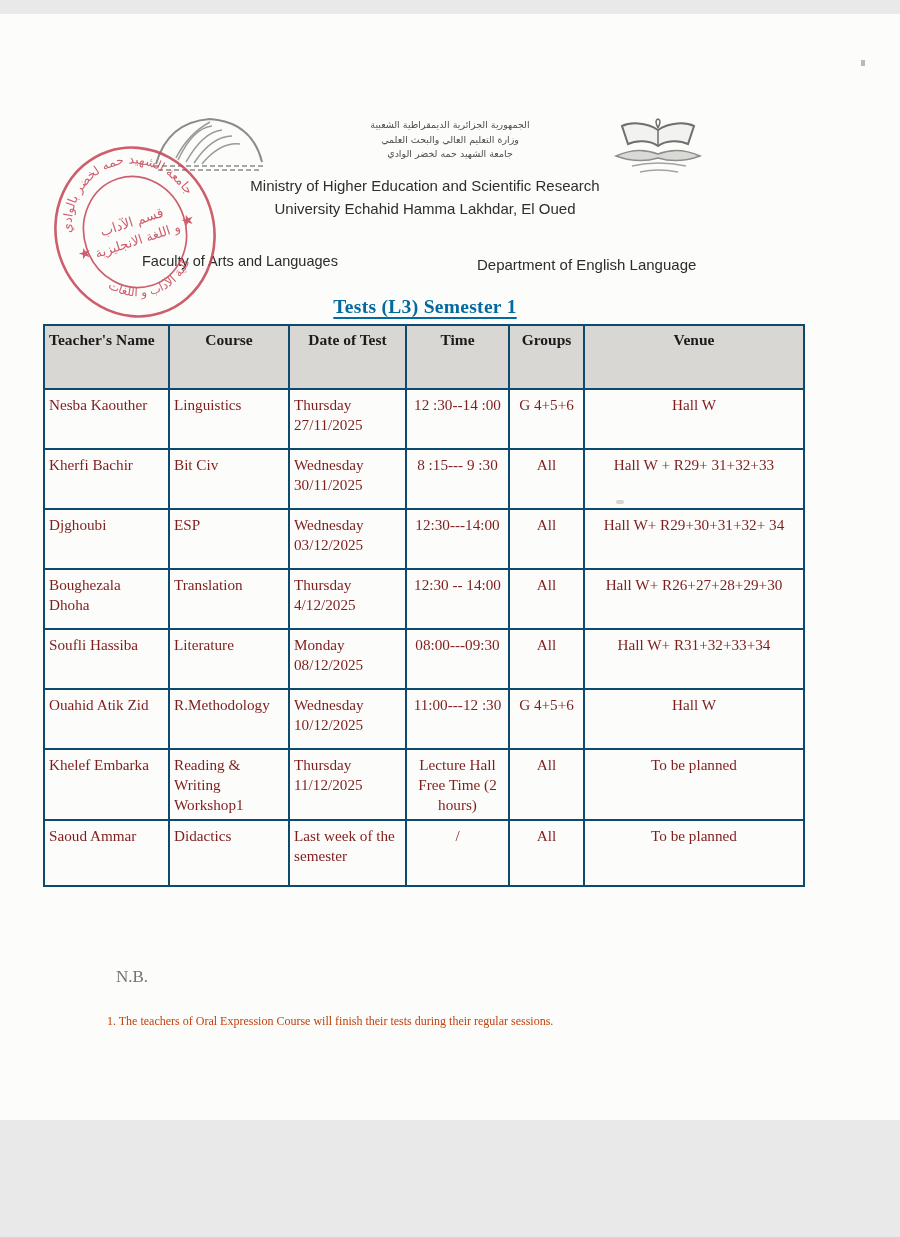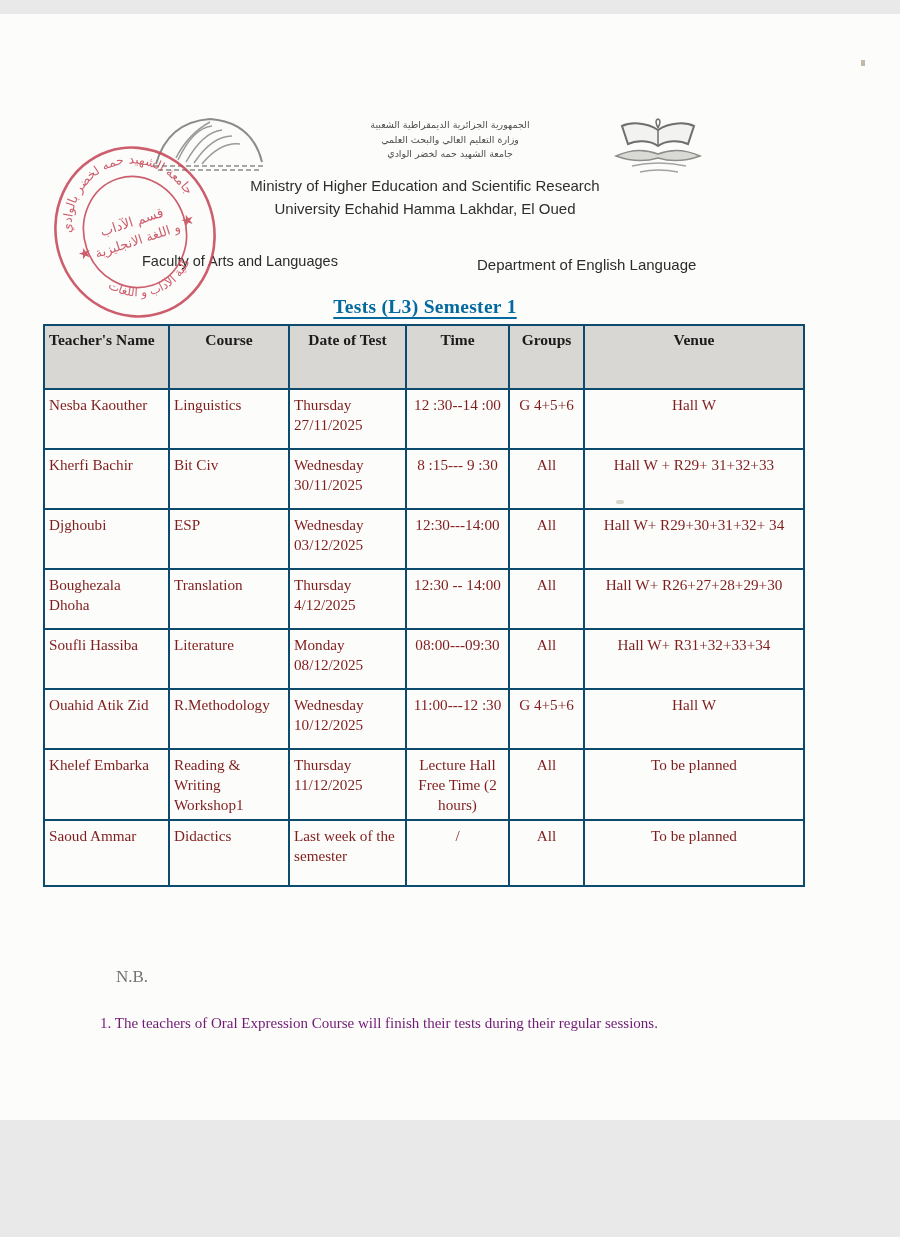--- a/index.html
+++ b/index.html
@@ -55,22 +55,22 @@
   .test-table th.h-teacher{text-align:left;}
   .test-table td{font-size:15.2px;color:#7f1d1d;height:48px;line-height:1.3;}
   .test-table tr.last td{height:54px;font-family:Liberation Serif, serif;}
   .c-teacher,.c-course,.c-date{text-align:left;}
   .c-time{text-align:center;}
   .c-time.center{text-align:center;}
   .c-groups,.c-venue{text-align:center;}
   
   .nb-label{position:absolute;left:116px;top:953px;font-size:17px;color:#737373;}
   .nb-text{
-    position:absolute;left:100px;top:998px;width:630px;
-    font-size:15px;line-height:1.55;color:#701a75;text-align:justify;
+    position:absolute;left:107px;top:998px;width:630px;
+    font-size:12px;line-height:1.55;color:#c2410c;text-align:justify;
   }
   
   .speck1{position:absolute;left:861px;top:46px;width:4px;height:6px;background:#b3a896;opacity:.8;}
   .speck2{position:absolute;left:616px;top:486px;width:8px;height:4px;background:#c9c4bc;border-radius:2px;opacity:.7;}
 </style>
 </head>
 <body>
 
 <div class="page">
 

